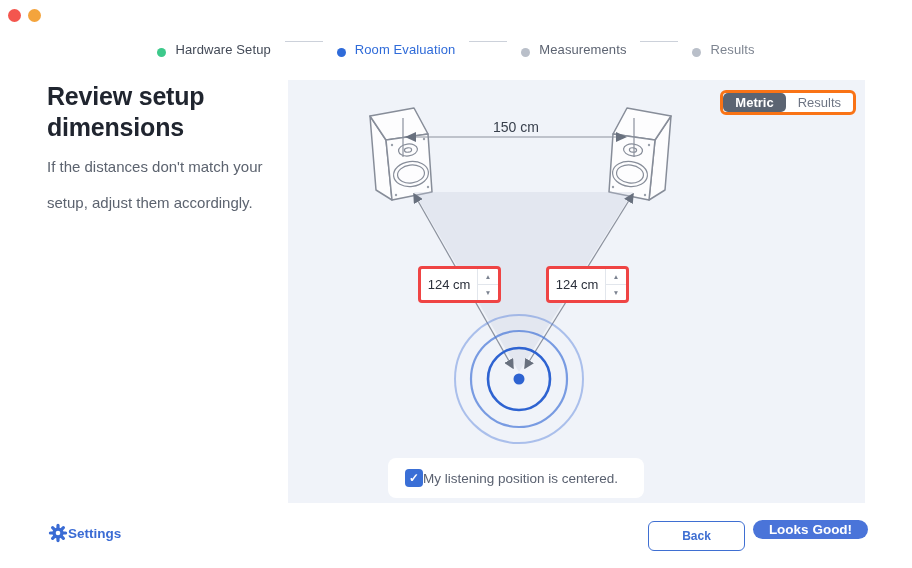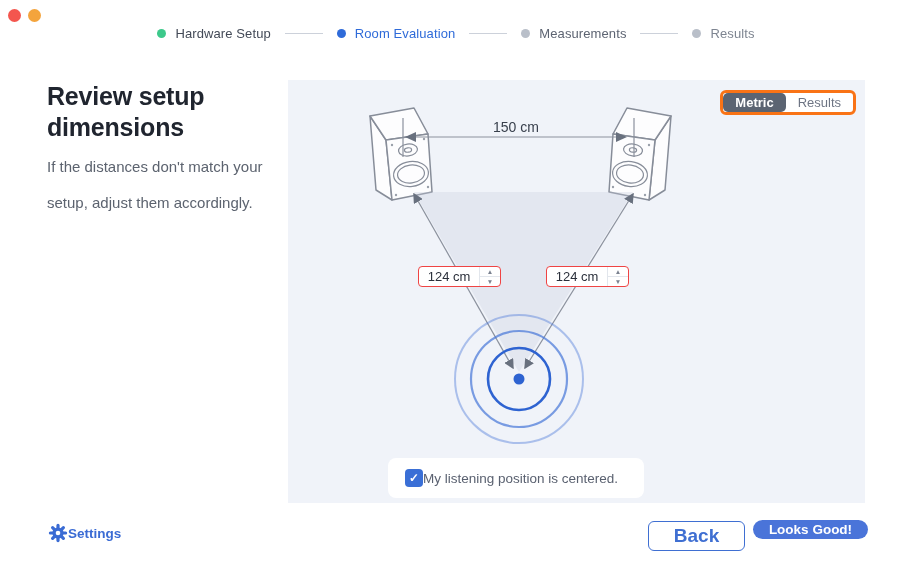--- a/index.html
+++ b/index.html
@@ -11,21 +11,21 @@
   }
 
   
   .traffic { position:absolute; top:9px; left:8px; display:flex; gap:7px; }
   .tl-dot { width:13px; height:13px; border-radius:50%; border:none; cursor:default; }
   .tl-red { background:#f4564e; }
   .tl-yellow { background:#f4a43c; }
 
   
   .stepper { position:absolute; top:26px; left:0; right:0; display:flex; justify-content:center; align-items:center; }
-  .step { display:flex; align-items:center; gap:9px; }
+  .step { display:flex; align-items:flex-end; gap:9px;margin-top:16px; }
   .step-dot { width:9px; height:9px; border-radius:50%; }
   .step-label { font-size:13px; letter-spacing:.1px; }
   .step.complete .step-dot { background:#3dc98b; }
   .step.complete .step-label { color:#434a57; }
   .step.active .step-dot { background:#2f6bd9; }
   .step.active .step-label { color:#2f6bd9; }
   .step.upcoming .step-dot { background:#b9bfc9; }
   .step.upcoming .step-label { color:#5d6472; }
   .step:last-child .step-label { color:#7e8591; }
   .step-line { width:38px; height:1px; background:#ccd1da; margin:0 14px; }
@@ -47,22 +47,22 @@
   
   .unit-toggle {
     position:absolute; top:10px; right:9px; height:25px; display:flex;
     background:#ffffff; border:3px solid #f97316; border-radius:6px; overflow:hidden;
   }
   .seg { border:none; background:transparent; height:100%; padding:0 12px;
          font-family:inherit; font-size:13px; color:#6e7584; cursor:pointer; display:flex; align-items:center; }
   .seg.selected { background:#5b6472; color:#ffffff; font-weight:700; border-radius:5px; }
 
   
-  .dim-input { position:absolute; width:83px; height:21px; background:#fff;
-    border:1px solid #ef4444; border-radius:4px; display:flex; overflow:hidden; }
+  .dim-input { position:absolute; width:83px; height:37px; background:#fff;
+    border:3px solid #ef4444; border-radius:4px; display:flex; overflow:hidden; }
   .dim-input.left-inp { left:130px; top:186px; }
   .dim-input.right-inp { left:258px; top:186px; }
   .dim-value { width:100%; flex:1; border:none; outline:none; text-align:center;
     font-family:inherit; font-size:13px; color:#2b303b; background:transparent; }
   .dim-stepper { width:21px; border-left:1px solid #e2e6ec; display:flex; flex-direction:column; }
   .dim-step-btn { flex:1; border:none; background:transparent; cursor:pointer;
     font-size:6.5px; color:#7b8290; display:flex; align-items:center; justify-content:center; padding:0; }
   .dim-step-btn.up { border-bottom:1px solid #e2e6ec; }
 
   
@@ -72,21 +72,21 @@
     color:#fff; font-size:12px; font-weight:700; display:flex; align-items:center; justify-content:center;
     cursor:pointer; }
   .center-label { font-size:13.5px; color:#5a6170; }
 
   
   .settings-btn { position:absolute; left:48px; top:523px; display:flex; align-items:center; gap:0;
     background:none; border:none; cursor:pointer; font-family:inherit; }
   .settings-label { font-size:13.5px; font-weight:700; color:#3a6bd4; }
   .back-btn { position:absolute; left:648px; top:521px; width:97px; height:30px;
     background:#ffffff; border:1.5px solid #3f6fd2; border-radius:6px;
-    font-family:inherit; font-size:19px; font-weight:700; color:#3f6fd2; cursor:pointer; }
+    font-family:inherit; font-size:12px; font-weight:700; color:#3f6fd2; cursor:pointer; }
   .confirm-btn { position:absolute; left:753px; top:520px; width:115px; height:19px;
     background:#4a74d9; border:none; border-radius:13px;
     font-family:inherit; font-size:13.5px; font-weight:700; color:#ffffff; cursor:pointer; }
 </style>
 </head>
 <body>
 
 <div class="window">
 
   <div class="traffic">

